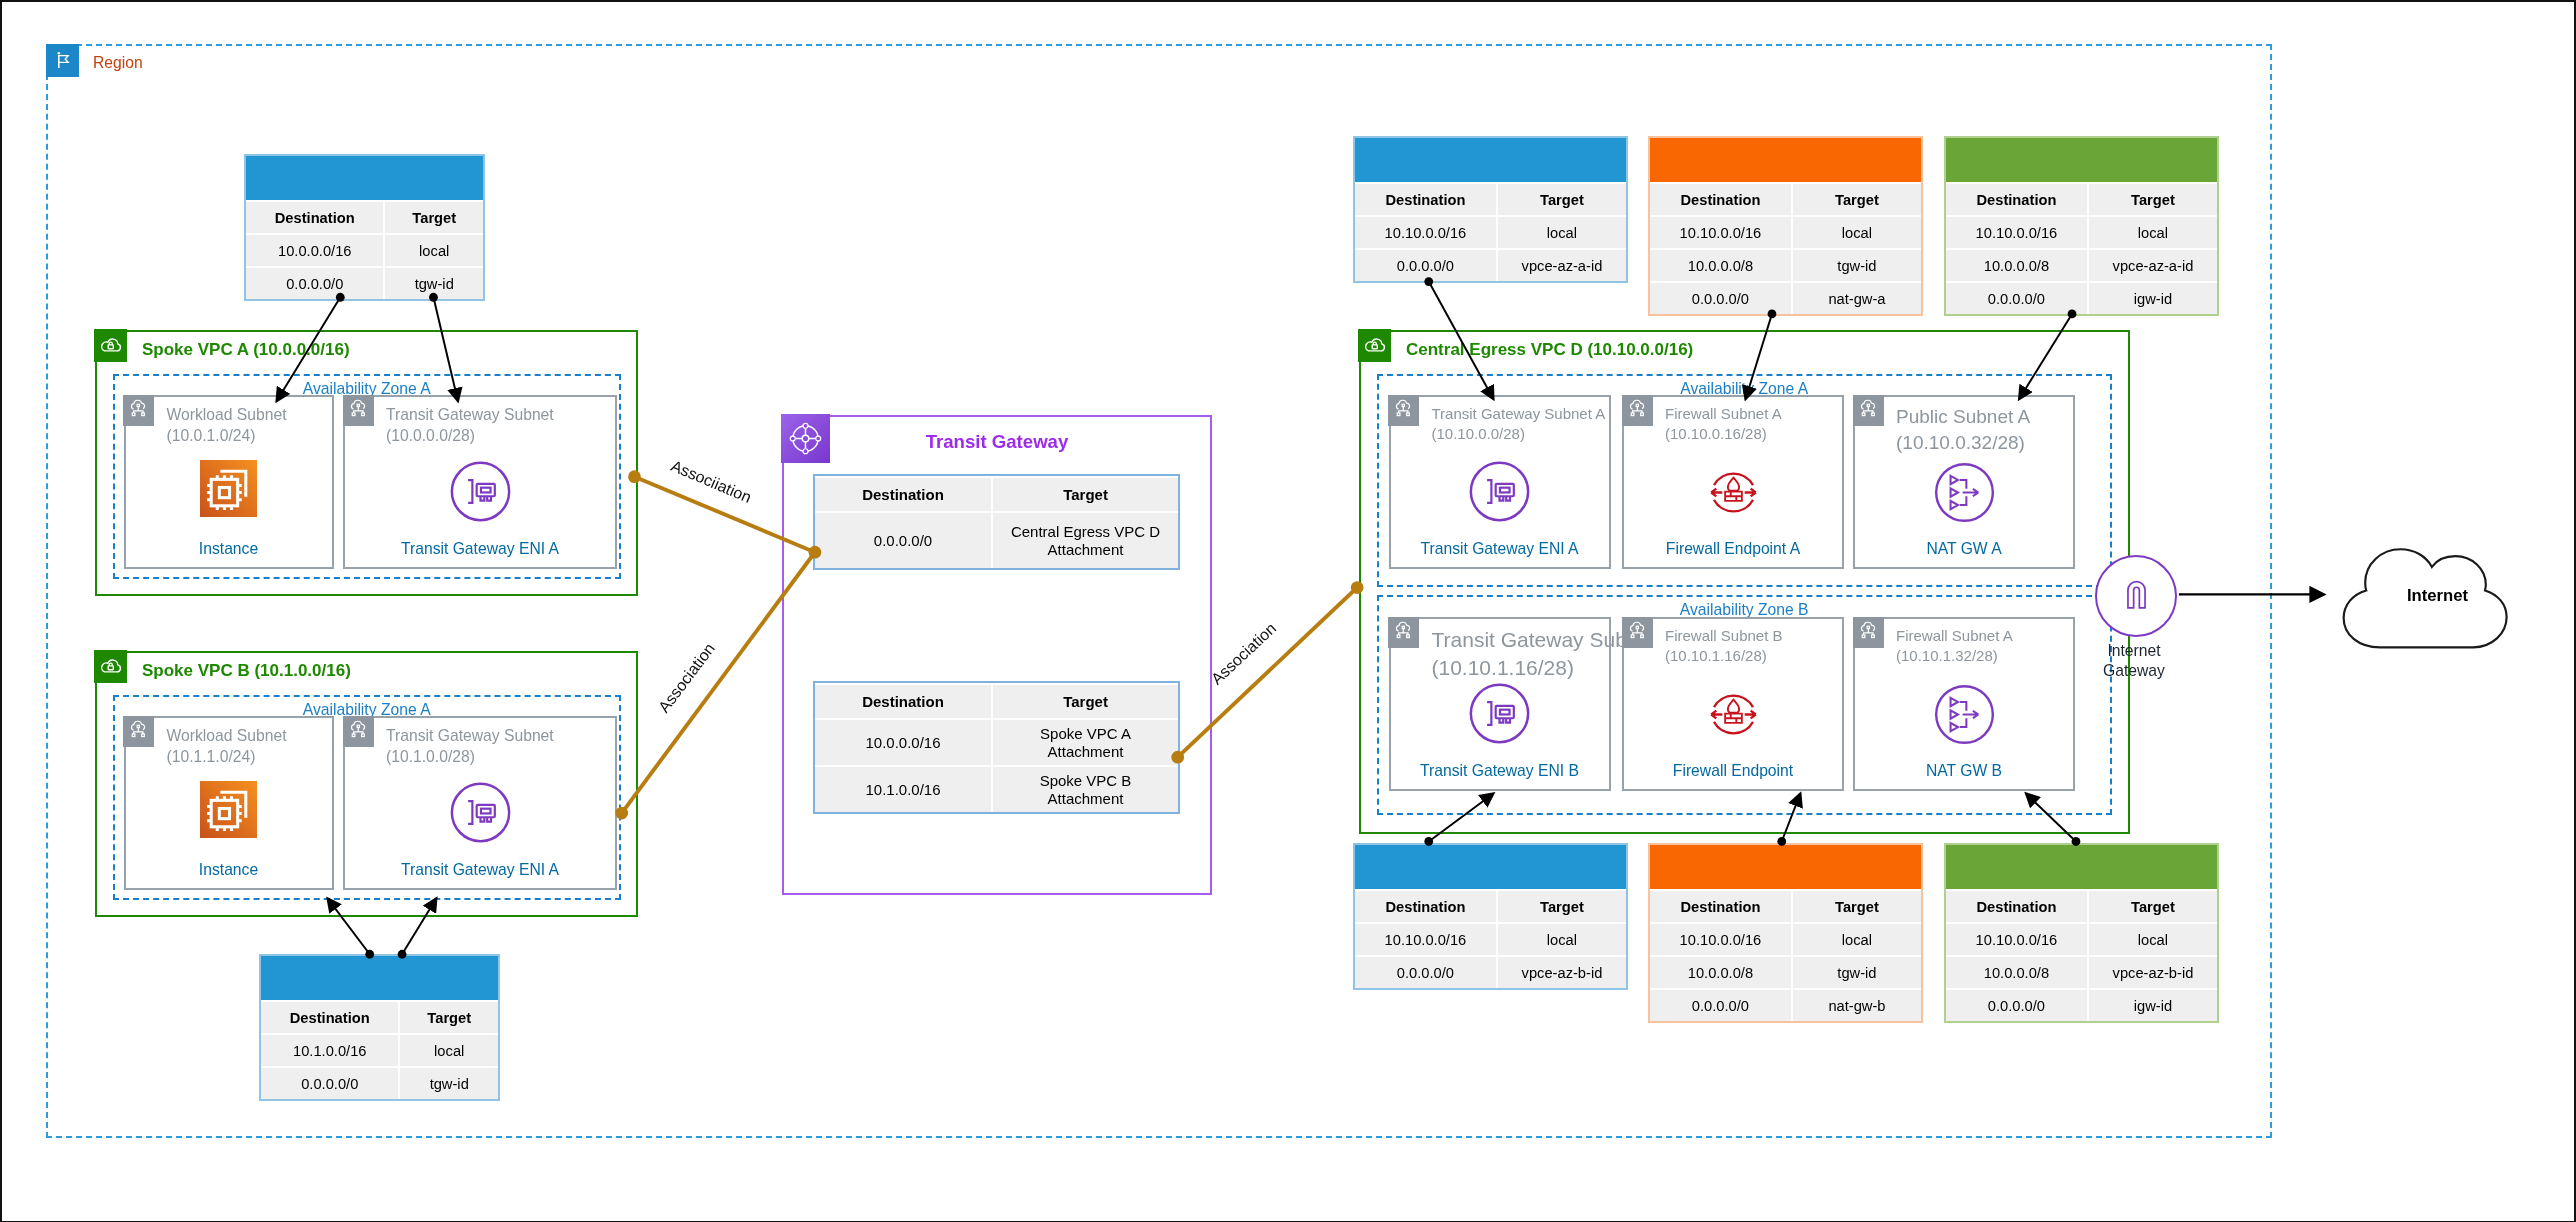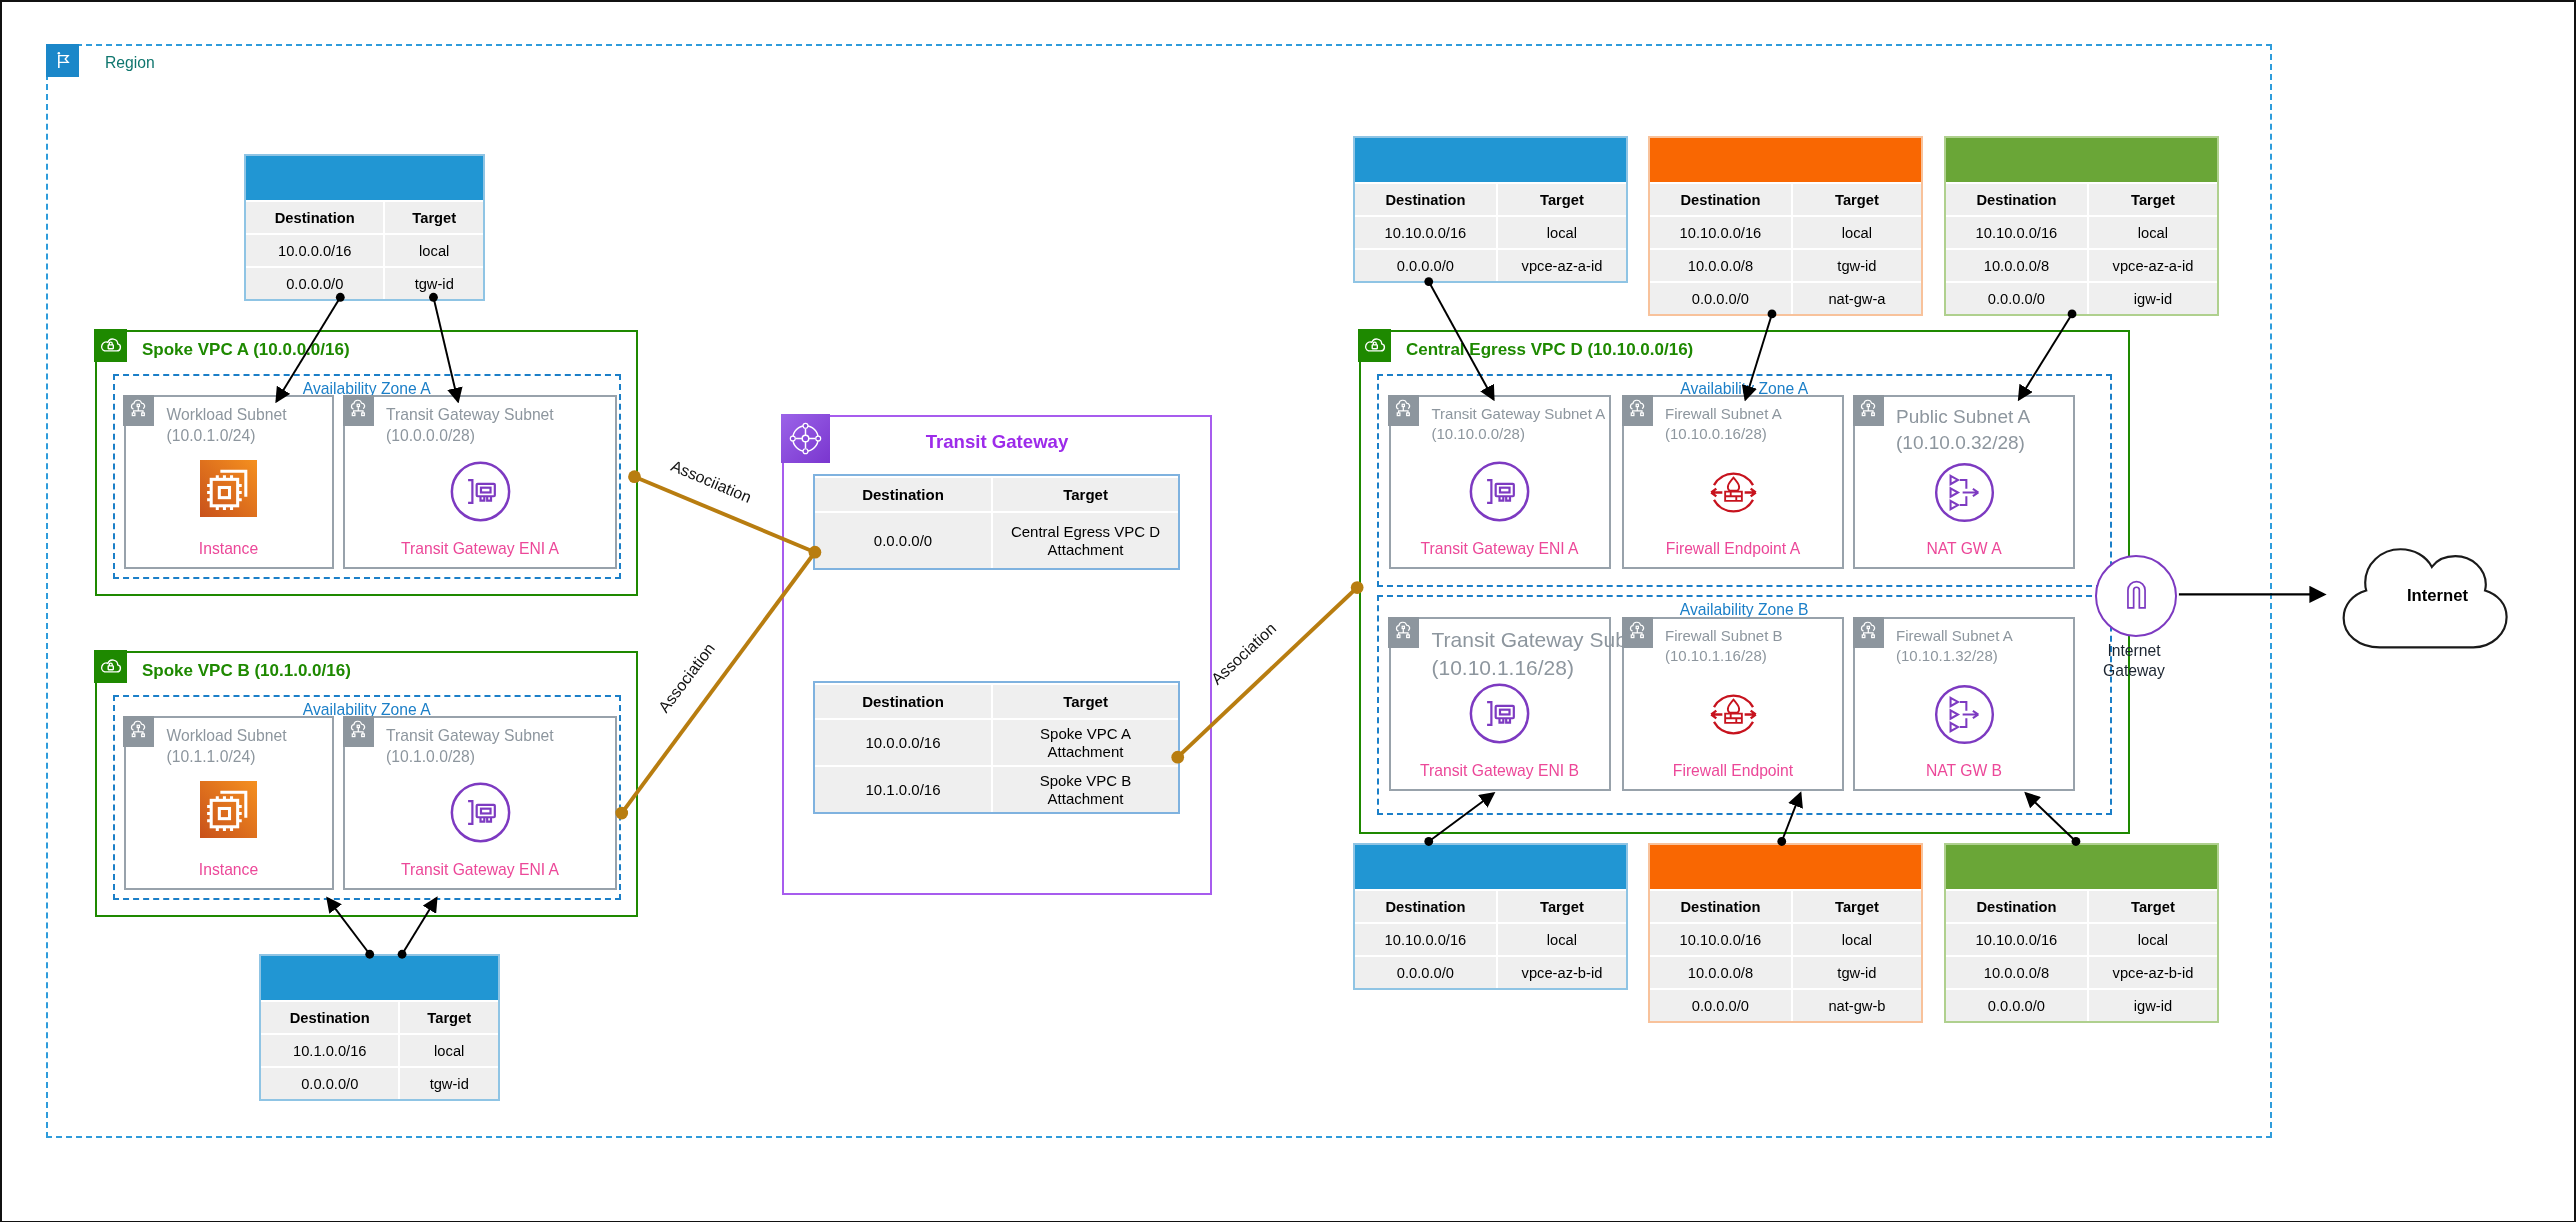--- a/index.html
+++ b/index.html
@@ -1,34 +1,34 @@
 <!DOCTYPE html>
 <html><head>
 <meta charset="utf-8">
 <style>
   html,body{margin:0;padding:0;background:#fff;font-family:"Liberation Sans",sans-serif;color:#000;}
   #canvas{position:relative;width:2576px;height:1223px;background:#fff;border:2.9px solid #111;box-sizing:border-box;overflow:hidden;}
   .abs{position:absolute;}
   
   .region{border:2px dashed #2E9CDB;z-index:0;}
   .region-icon{left:-2px;top:-2px;width:33px;height:33px;background:#1B87C9;display:flex;align-items:center;justify-content:center;}
-  .region-label{left:57px;top:7.8px;font-size:15.7px;color:#0f766e;}
+  .region-label{left:45px;top:7.8px;font-size:15.7px;color:#c2410c;}
   
   .vpc{border:2.9px solid #1E8900;background:transparent;z-index:1;}
   .vpc-icon{left:-2.9px;top:-2.9px;width:33px;height:33px;background:#1E8900;display:flex;align-items:center;justify-content:center;}
   .vpc-title{left:45px;top:7.8px;font-size:17px;font-weight:bold;color:#1E8900;white-space:nowrap;}
   
   .az{border:2.9px dashed #1B7FC8;z-index:1;}
   .az-label{left:0;right:0;top:3.9px;text-align:center;font-size:15.7px;color:#1B7FC8;}
   
   .subnet{border:2.5px solid #98A2AB;background:#fff;z-index:2;}
   .sub-icon{left:-2.5px;top:-2.5px;width:31px;height:31px;background:#8D969E;display:flex;align-items:center;justify-content:center;}
   .sub-name{left:41px;top:6.9px;font-size:15.7px;color:#8D969E;line-height:1.35;white-space:nowrap;}
   .res-wrap{left:0;right:0;top:63px;display:flex;justify-content:center;}
-  .res-label{left:0;right:0;bottom:8.8px;text-align:center;font-size:15.7px;color:#ec4899;white-space:nowrap;}
+  .res-label{left:0;right:0;bottom:8.8px;text-align:center;font-size:15.7px;color:#0369a1;white-space:nowrap;}
   
   .rt{background:#fff;z-index:2;}
   .rt .band{height:44px;}
   .rt .grid{display:grid;gap:2px;background:#fff;margin-top:2px;}
   .rt .c{background:#EFEFEF;display:flex;align-items:center;justify-content:center;font-size:14.7px;height:31px;}
   .rt .h{font-weight:bold;}
   .rt-blue{border:2px solid #8FC4E4;}  .rt-blue .band{background:#2196D3;}
   .rt-orange{border:2px solid #F8C29B;}.rt-orange .band{background:#F96702;}
   .rt-green{border:2px solid #AFD08E;} .rt-green .band{background:#6AA637;}
   .cols-l{grid-template-columns:58% 1fr;}

